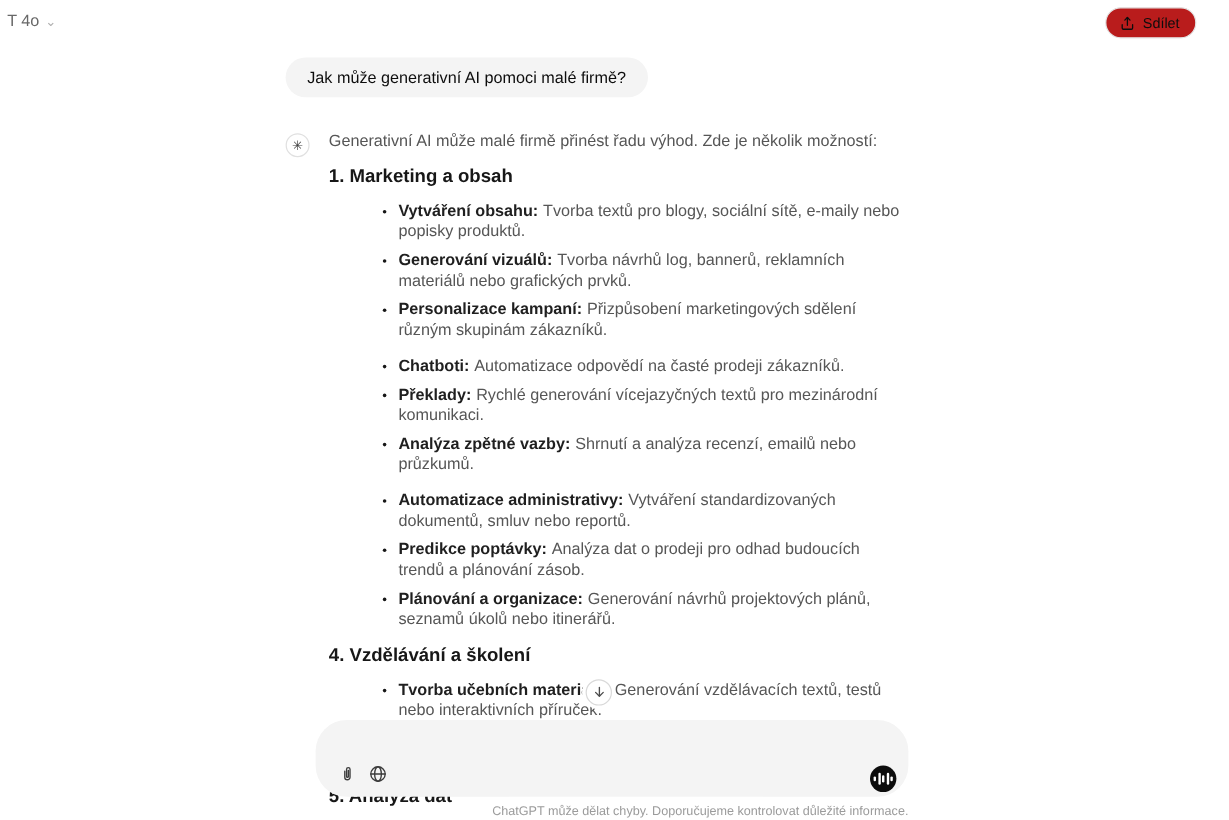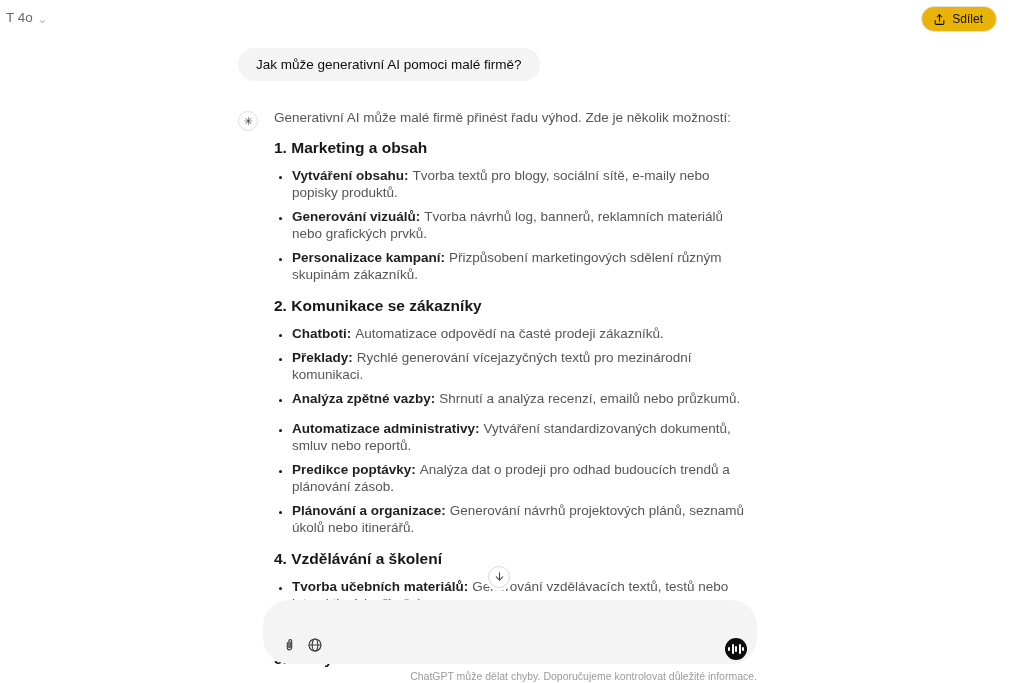--- a/index.html
+++ b/index.html
@@ -19,21 +19,21 @@
     display: flex; align-items: flex-end; gap: 5px;
     font-size: 13.5px; color: #686868; cursor: pointer;
     padding: 2px 4px;
   }
   .model-selector .chev { color: #aeaeae; font-size: 11px; line-height: 1; }
 
   .share-btn {
     position: absolute; right: 27px; top: 6px;
     display: flex; align-items: center; gap: 6px;
     border: 1px solid #e3e3e3; border-radius: 999px;
-    background: #eab308; padding: 5px 13px 5px 11px;
+    background: #b91c1c; padding: 5px 13px 5px 11px;
     font-size: 12px; color: #0d0d0d; cursor: pointer;
     font-family: inherit;
   }
   .share-btn svg { display: block; }
 
   
   .thread {
     position: absolute; left: 238px; top: 48px; width: 512px;
   }
   .user-row { display: flex; }
@@ -52,21 +52,21 @@
     background: #fff;
   }
   .assistant-content { flex: 1 1 auto; font-size: 13.5px; }
   .intro { color: #565656; line-height: 17px; margin-bottom: 12px; }
   .section-title {
     font-size: 15.5px; font-weight: 700; color: #171717;
     line-height: 19px; margin: 6px 0 10px;
   }
   .section-bullets { list-style: disc; padding-left: 18px; margin: 0 0 13px; }
   .section-bullets li {
-    line-height: 17px; margin-bottom: 7px; color: #565656;
+    line-height: 17px; margin-bottom: 7px; color: #565656; margin-left: 40px;
   }
   .section-bullets li::marker { color: #171717; font-size: 11px; }
   .bullet-label { font-weight: 700; color: #1f1f1f; }
   .bullet-text { margin-left: 4px; }
 
   
   .scroll-down-btn {
     position: absolute; left: 488px; top: 566px;
     width: 22px; height: 22px; border-radius: 50%;
     background: #ffffff; border: 1px solid #d9d9d9;
@@ -142,21 +142,20 @@
       <div id="sections">
           <section>
             <h3 class="section-title">1. Marketing a obsah</h3>
             <ul class="section-bullets">
               <li><span class="bullet-label">Vytváření obsahu:</span><span class="bullet-text">Tvorba textů pro blogy, sociální sítě, e-maily nebo popisky produktů.</span></li>
               <li><span class="bullet-label">Generování vizuálů:</span><span class="bullet-text">Tvorba návrhů log, bannerů, reklamních materiálů nebo grafických prvků.</span></li>
               <li><span class="bullet-label">Personalizace kampaní:</span><span class="bullet-text">Přizpůsobení marketingových sdělení různým skupinám zákazníků.</span></li>
             </ul>
           </section>
           <section>
-            <h3 class="section-title">2. Komunikace se zákazníky</h3>
             <ul class="section-bullets">
               <li><span class="bullet-label">Chatboti:</span><span class="bullet-text">Automatizace odpovědí na časté prodeji zákazníků.</span></li>
               <li><span class="bullet-label">Překlady:</span><span class="bullet-text">Rychlé generování vícejazyčných textů pro mezinárodní komunikaci.</span></li>
               <li><span class="bullet-label">Analýza zpětné vazby:</span><span class="bullet-text">Shrnutí a analýza recenzí, emailů nebo průzkumů.</span></li>
             </ul>
           </section>
           <section>
             <ul class="section-bullets">
               <li><span class="bullet-label">Automatizace administrativy:</span><span class="bullet-text">Vytváření standardizovaných dokumentů, smluv nebo reportů.</span></li>
               <li><span class="bullet-label">Predikce poptávky:</span><span class="bullet-text">Analýza dat o prodeji pro odhad budoucích trendů a plánování zásob.</span></li>

